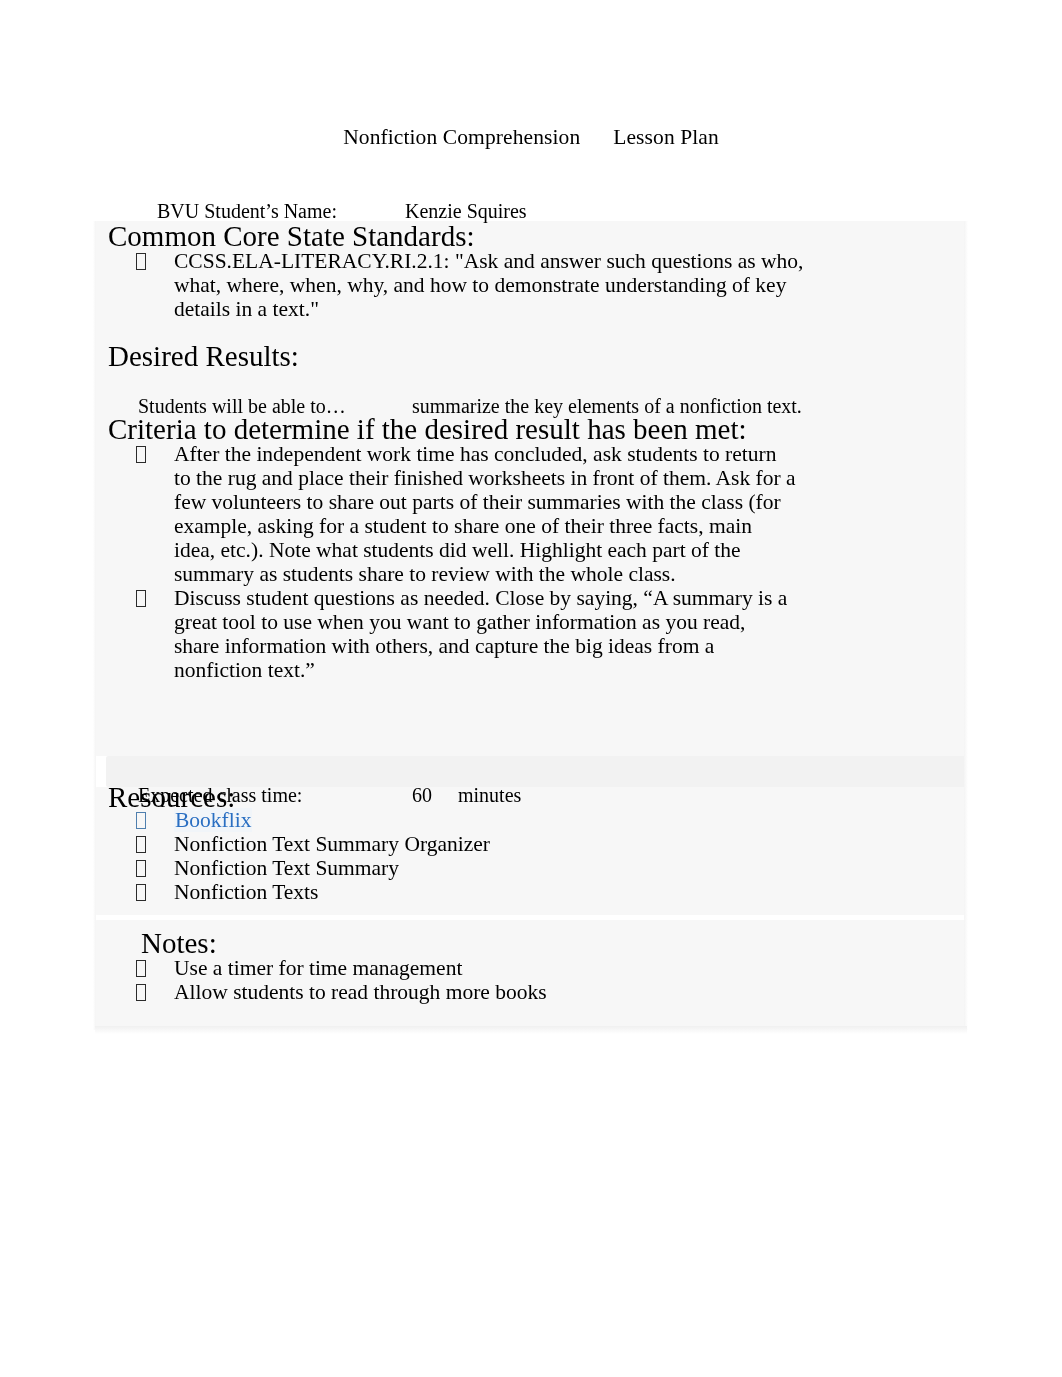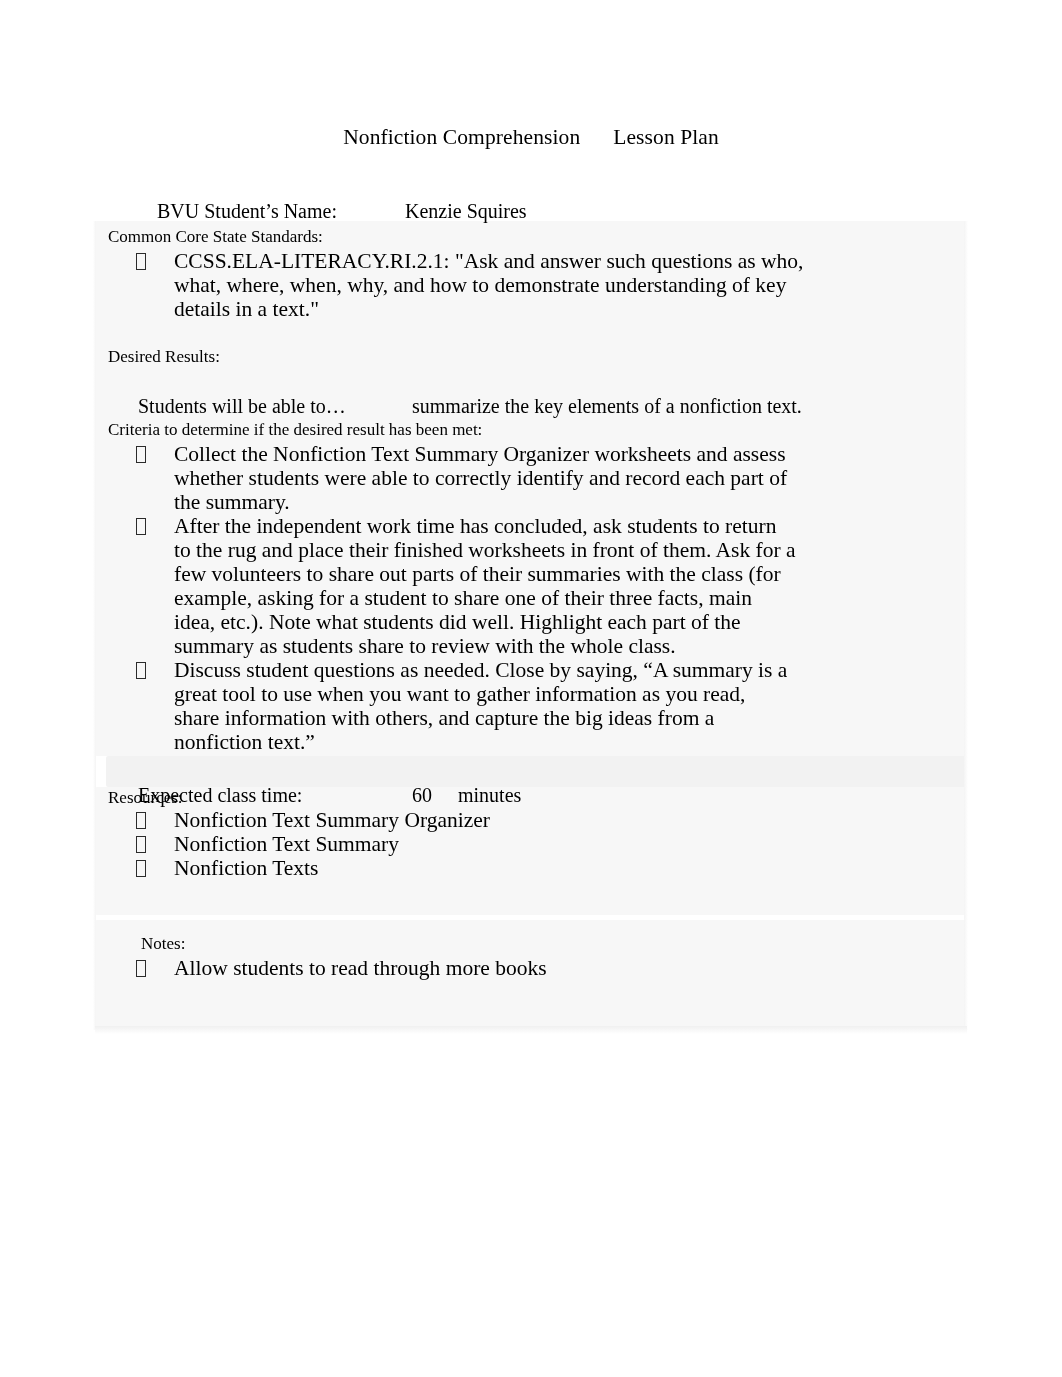--- a/index.html
+++ b/index.html
@@ -79,21 +79,21 @@
 
   sup {
     font-size: 0.62em;
     vertical-align: super;
     line-height: 0;
   }
 
   .section-head {
     position: absolute;
     left: 108px;
-    font-size: 17px;
+    font-size: 29px;
     line-height: 25px;
     white-space: pre;
   }
 
   
   .bullet-list { position: absolute; left: 136px; }
   .bullet-item {
     position: relative;
     display: block;
     font-size: 21.5px;
@@ -163,58 +163,59 @@
 
     <div class="row" style="left:108px; top:369px;">
       <span class="label-col" style="width:274px;">Students will be able to…</span><span class="tab-val">summarize the key elements of a nonfiction text.</span>
     </div>
 
     <div class="section-head" style="top:417px;">Criteria to determine if the desired result has been met:</div>
 
     <div class="bullet-list" style="top:442px; width:660px;">
       <div class="bullet-item">
         <span class="bullet-marker"><span class="tofu"></span></span>
-        <span class="body-text">Collect the Nonfiction Text Summary Organizer worksheets and assess whether students were able to correctly identify and record each part of the summary.</span>
-      </div>
-      <div class="bullet-item">
-        <span class="bullet-marker"><span class="tofu"></span></span>
         <span class="body-text">After the independent work time has concluded, ask students to return to the rug and place their finished worksheets in front of them. Ask for a few volunteers to share out parts of their summaries with the class (for example, asking for a student to share one of their three facts, main idea, etc.). Note what students did well. Highlight each part of the summary as students share to review with the whole class.</span>
       </div>
       <div class="bullet-item">
         <span class="bullet-marker"><span class="tofu"></span></span>
         <span class="body-text">Discuss student questions as needed. Close by saying, “A summary is a great tool to use when you want to gather information as you read, share information with others, and capture the big ideas from a nonfiction text.”</span>
       </div>
     </div>
 
     <div class="row" style="left:108px; top:758px;">
       <span class="label-col" style="width:274px;">Expected class time:</span><span class="tab-val" style="width:46px;">60</span><span class="tab-val">minutes</span>
     </div>
 
     <div class="section-head" style="top:785px;">Resources:</div>
 
     <div class="bullet-list" style="top:808px; width:660px;">
       <div class="bullet-item">
+        <span class="bullet-marker"><span class="tofu" style="border-color:#4f7fae;"></span></span>
+        <a class="link" href="#">Bookflix</a>
+      </div>
+      <div class="bullet-item">
         <span class="bullet-marker"><span class="tofu"></span></span>
         <span class="body-text">Nonfiction Text Summary Organizer</span>
       </div>
       <div class="bullet-item">
         <span class="bullet-marker"><span class="tofu"></span></span>
         <span class="body-text">Nonfiction Text Summary</span>
       </div>
       <div class="bullet-item">
         <span class="bullet-marker"><span class="tofu"></span></span>
         <span class="body-text">Nonfiction Texts</span>
       </div>
     </div>
 
     <div class="section-head" style="top:931px;margin-left:33px;">Notes:</div>
 
     <div class="bullet-list" style="top:956px; width:660px;">
       <div class="bullet-item">
         <span class="bullet-marker"><span class="tofu"></span></span>
+        <span class="body-text">Use a timer for time management</span>
       </div>
       <div class="bullet-item">
         <span class="bullet-marker"><span class="tofu"></span></span>
         <span class="body-text">Allow students to read through more books</span>
       </div>
     </div>
 
   </div>
 </div>
 

